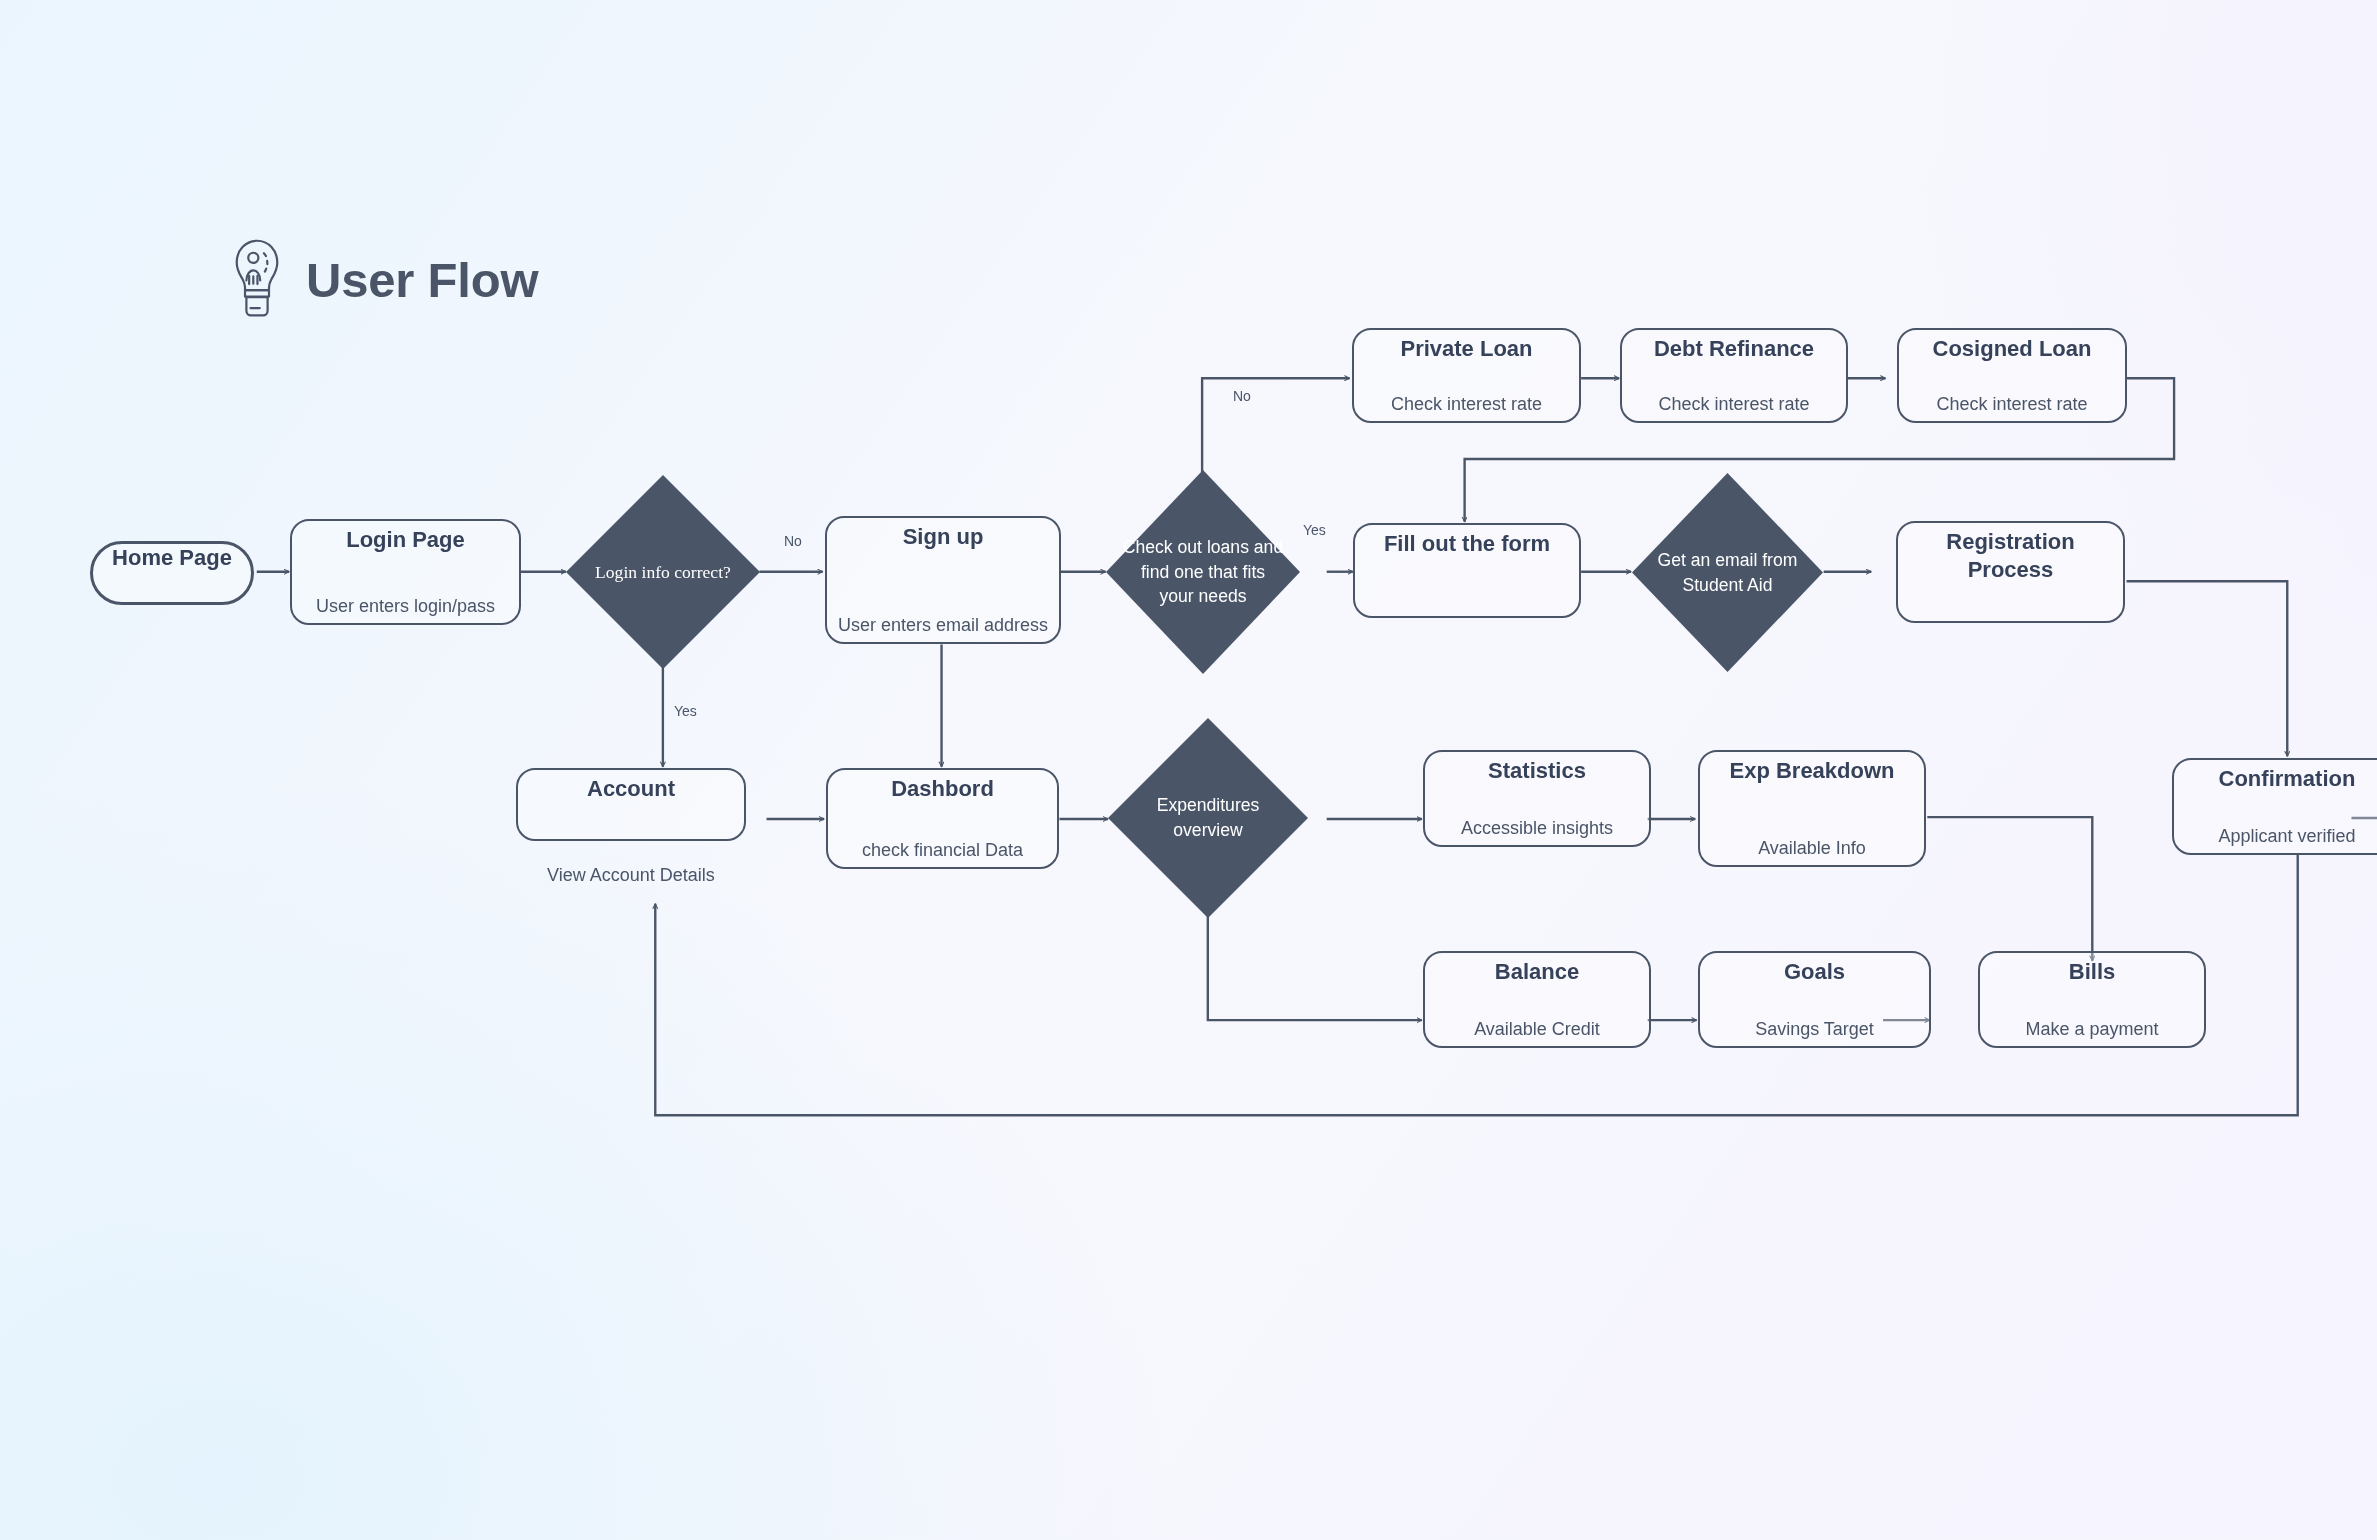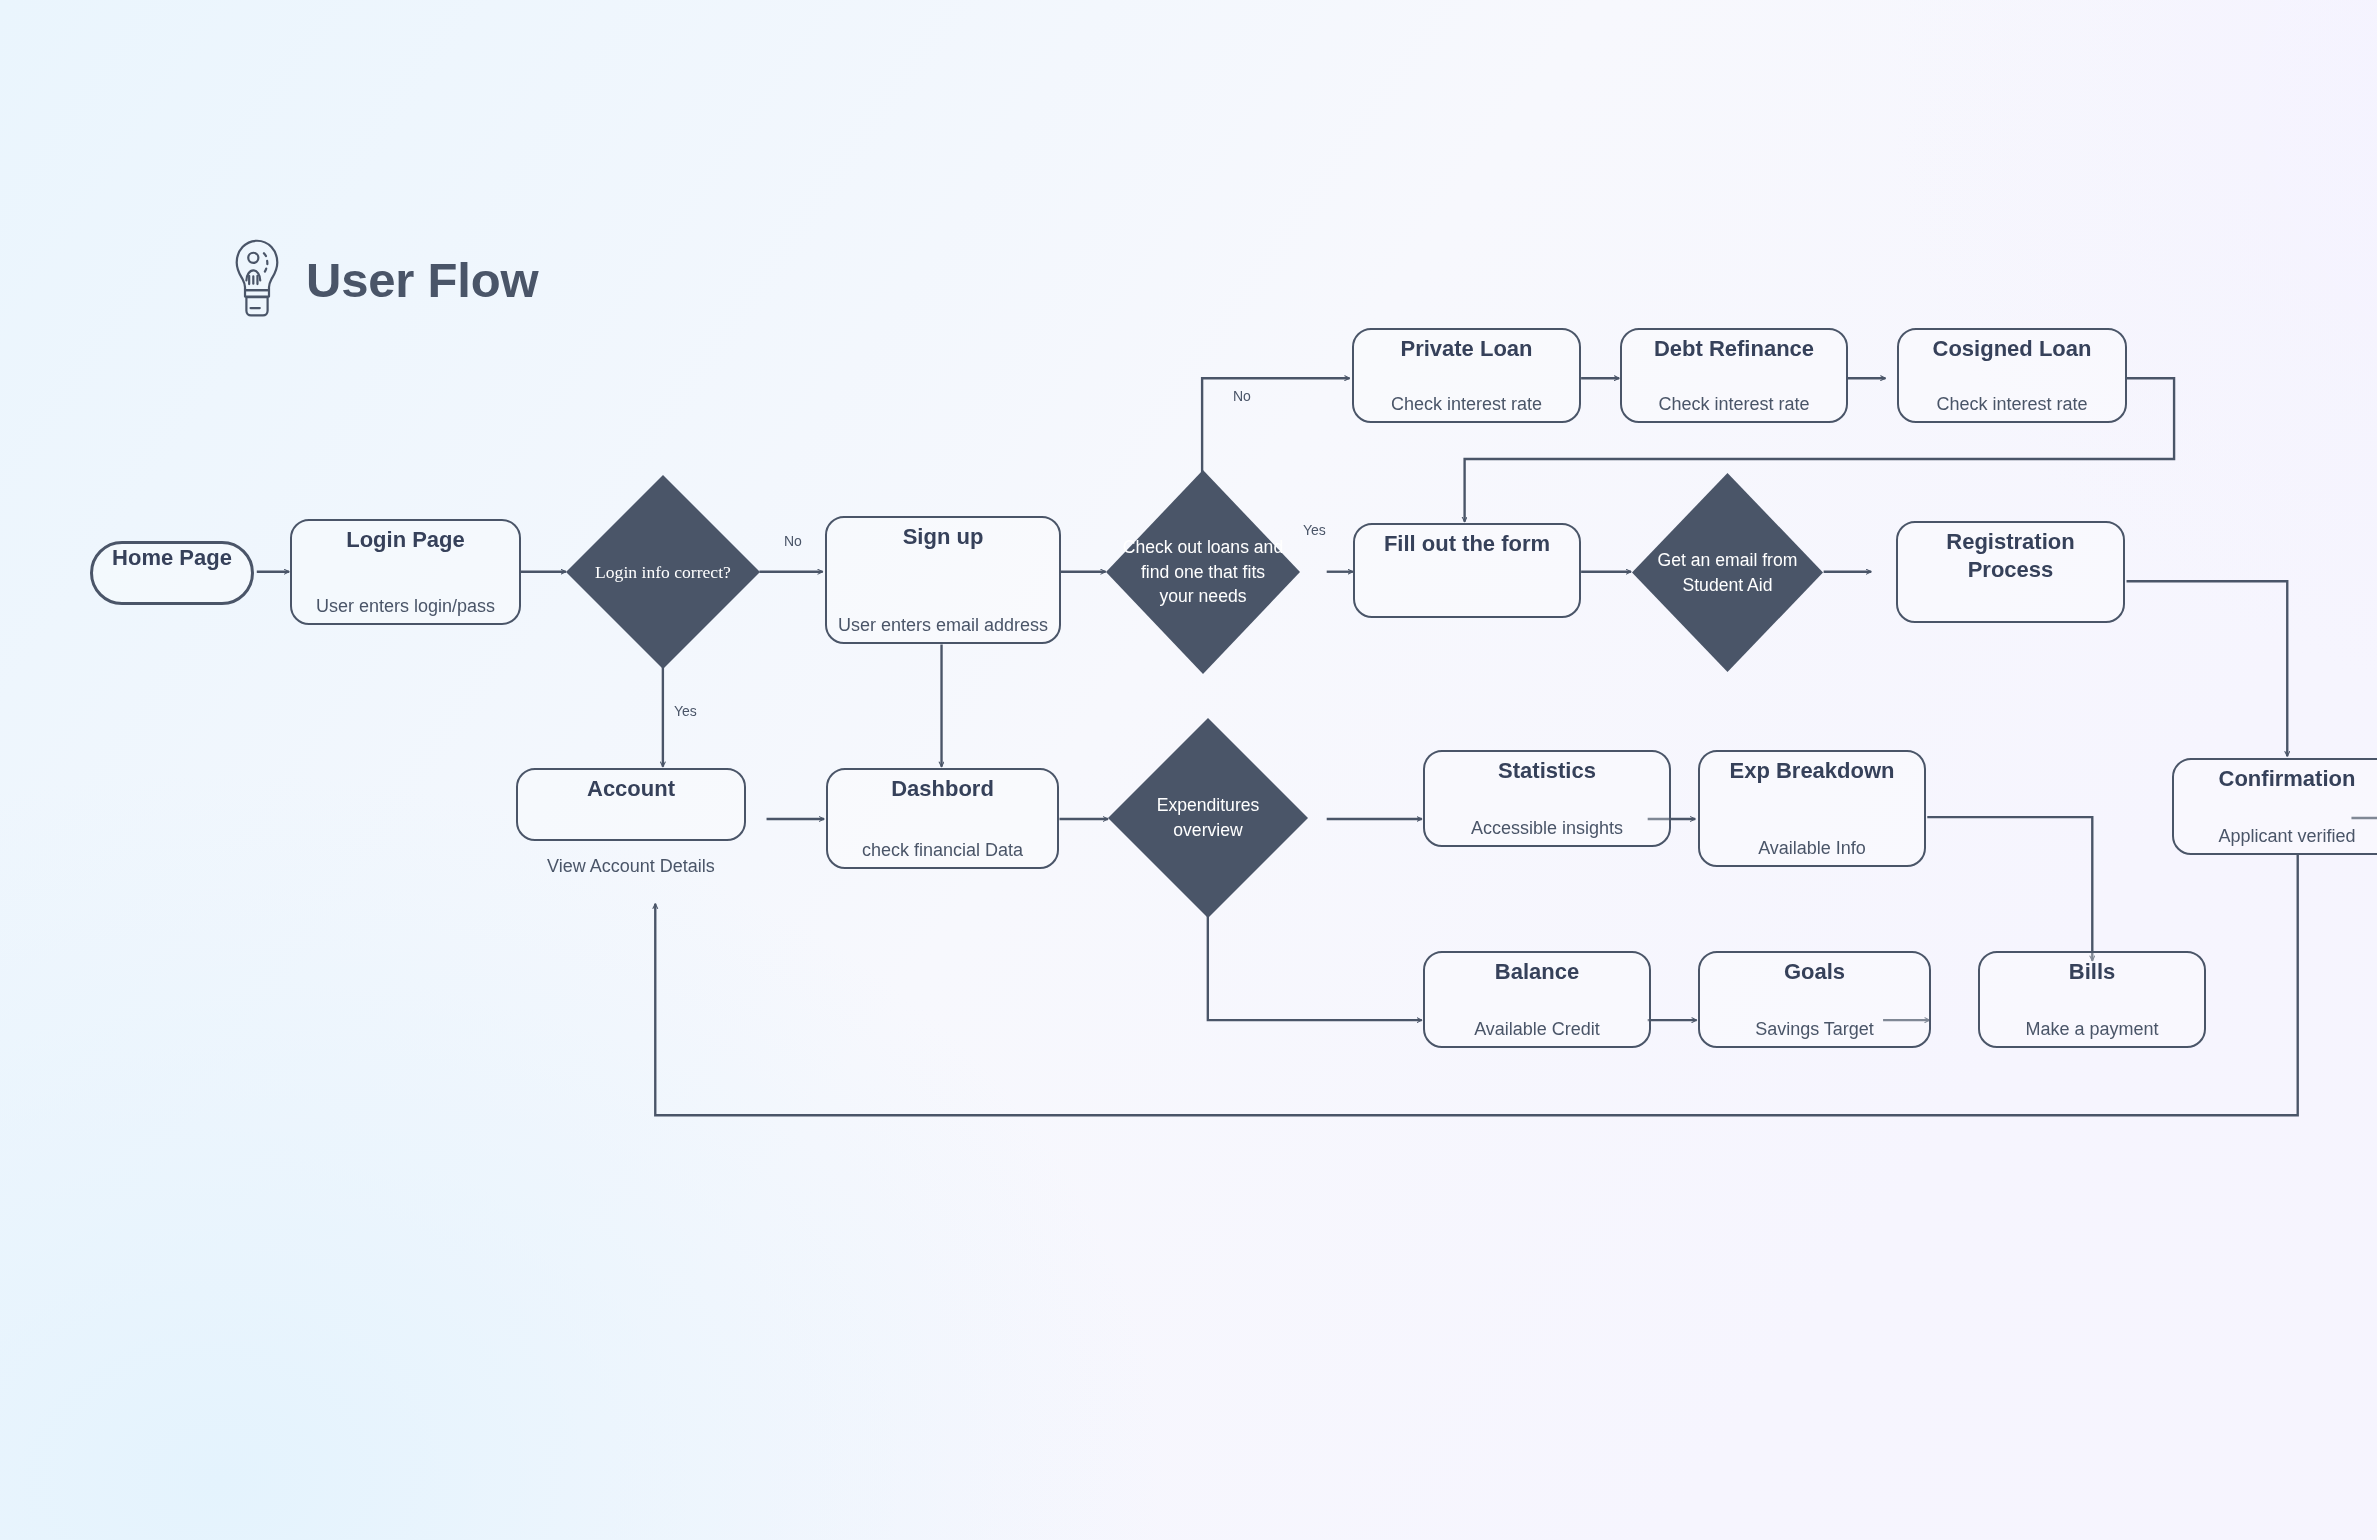--- a/index.html
+++ b/index.html
@@ -71,21 +71,21 @@
     font-size: 22px;
     font-weight: bold;
     color: #36415a;
     line-height: 1.28;
   }
   .node-sub {
     font-size: 18px;
     font-weight: normal;
     color: #4a5568;
     line-height: 1.35;
-    margin-top: 7px;
+    margin-top: 16px;
   }
   .pill .node-title { font-size: 22px; }
 
   
   .diamond {
     position: absolute;
     display: flex;
     align-items: center;
     justify-content: center;
   }
@@ -255,21 +255,21 @@
   <div class="node box" style="left:826px; top:768px; width:233px; height:101px;">
     <div class="node-title">Dashbord</div>
     <div class="node-sub">check financial Data</div>
   </div>
 
   <div class="diamond" style="left:1108px; top:718px; width:200px; height:200px;">
     <div class="shape"></div>
     <div class="dtext">Expenditures overview</div>
   </div>
 
-  <div class="node box" style="left:1423px; top:750px; width:248px; height:97px;">
+  <div class="node box" style="left:1423px; top:750px; width:228px; height:97px;">
     <div class="node-title">Statistics</div>
     <div class="node-sub">Accessible insights</div>
   </div>
 
   <div class="node box" style="left:1698px; top:750px; width:228px; height:117px;">
     <div class="node-title">Exp Breakdown</div>
     <div class="node-sub">Available Info</div>
   </div>
 
   <div class="node box" style="left:1423px; top:951px; width:228px; height:97px;">

